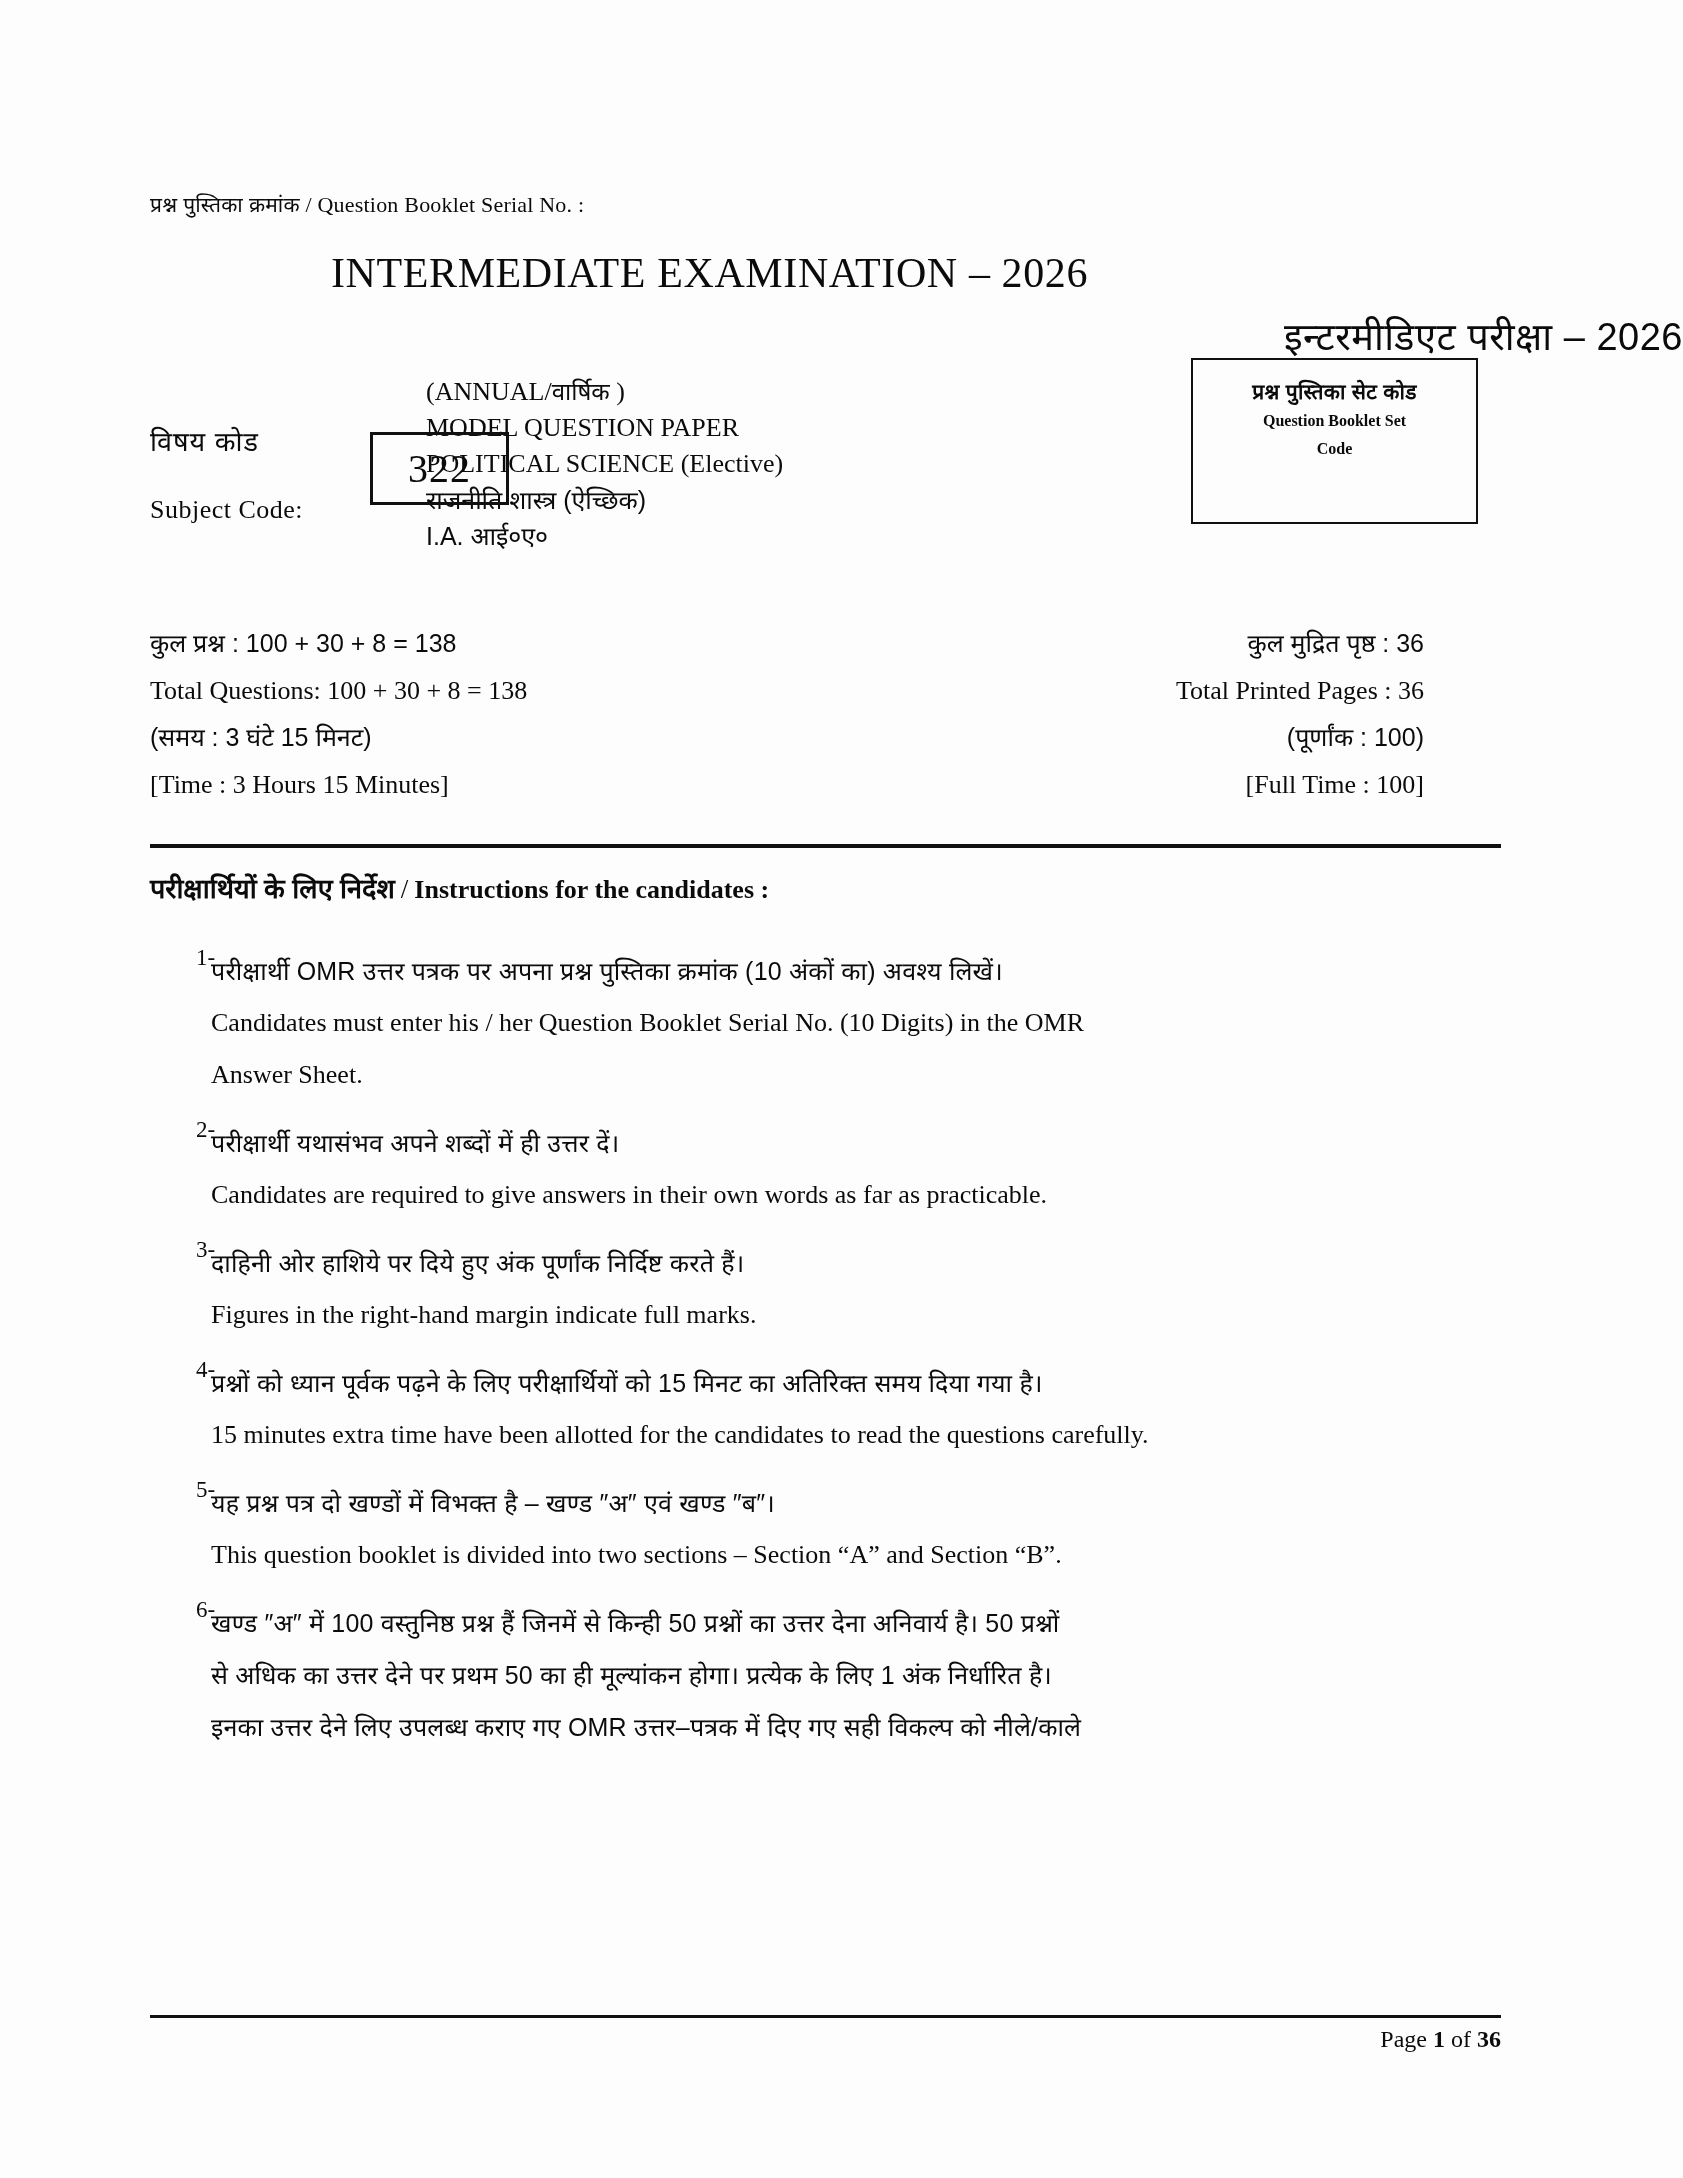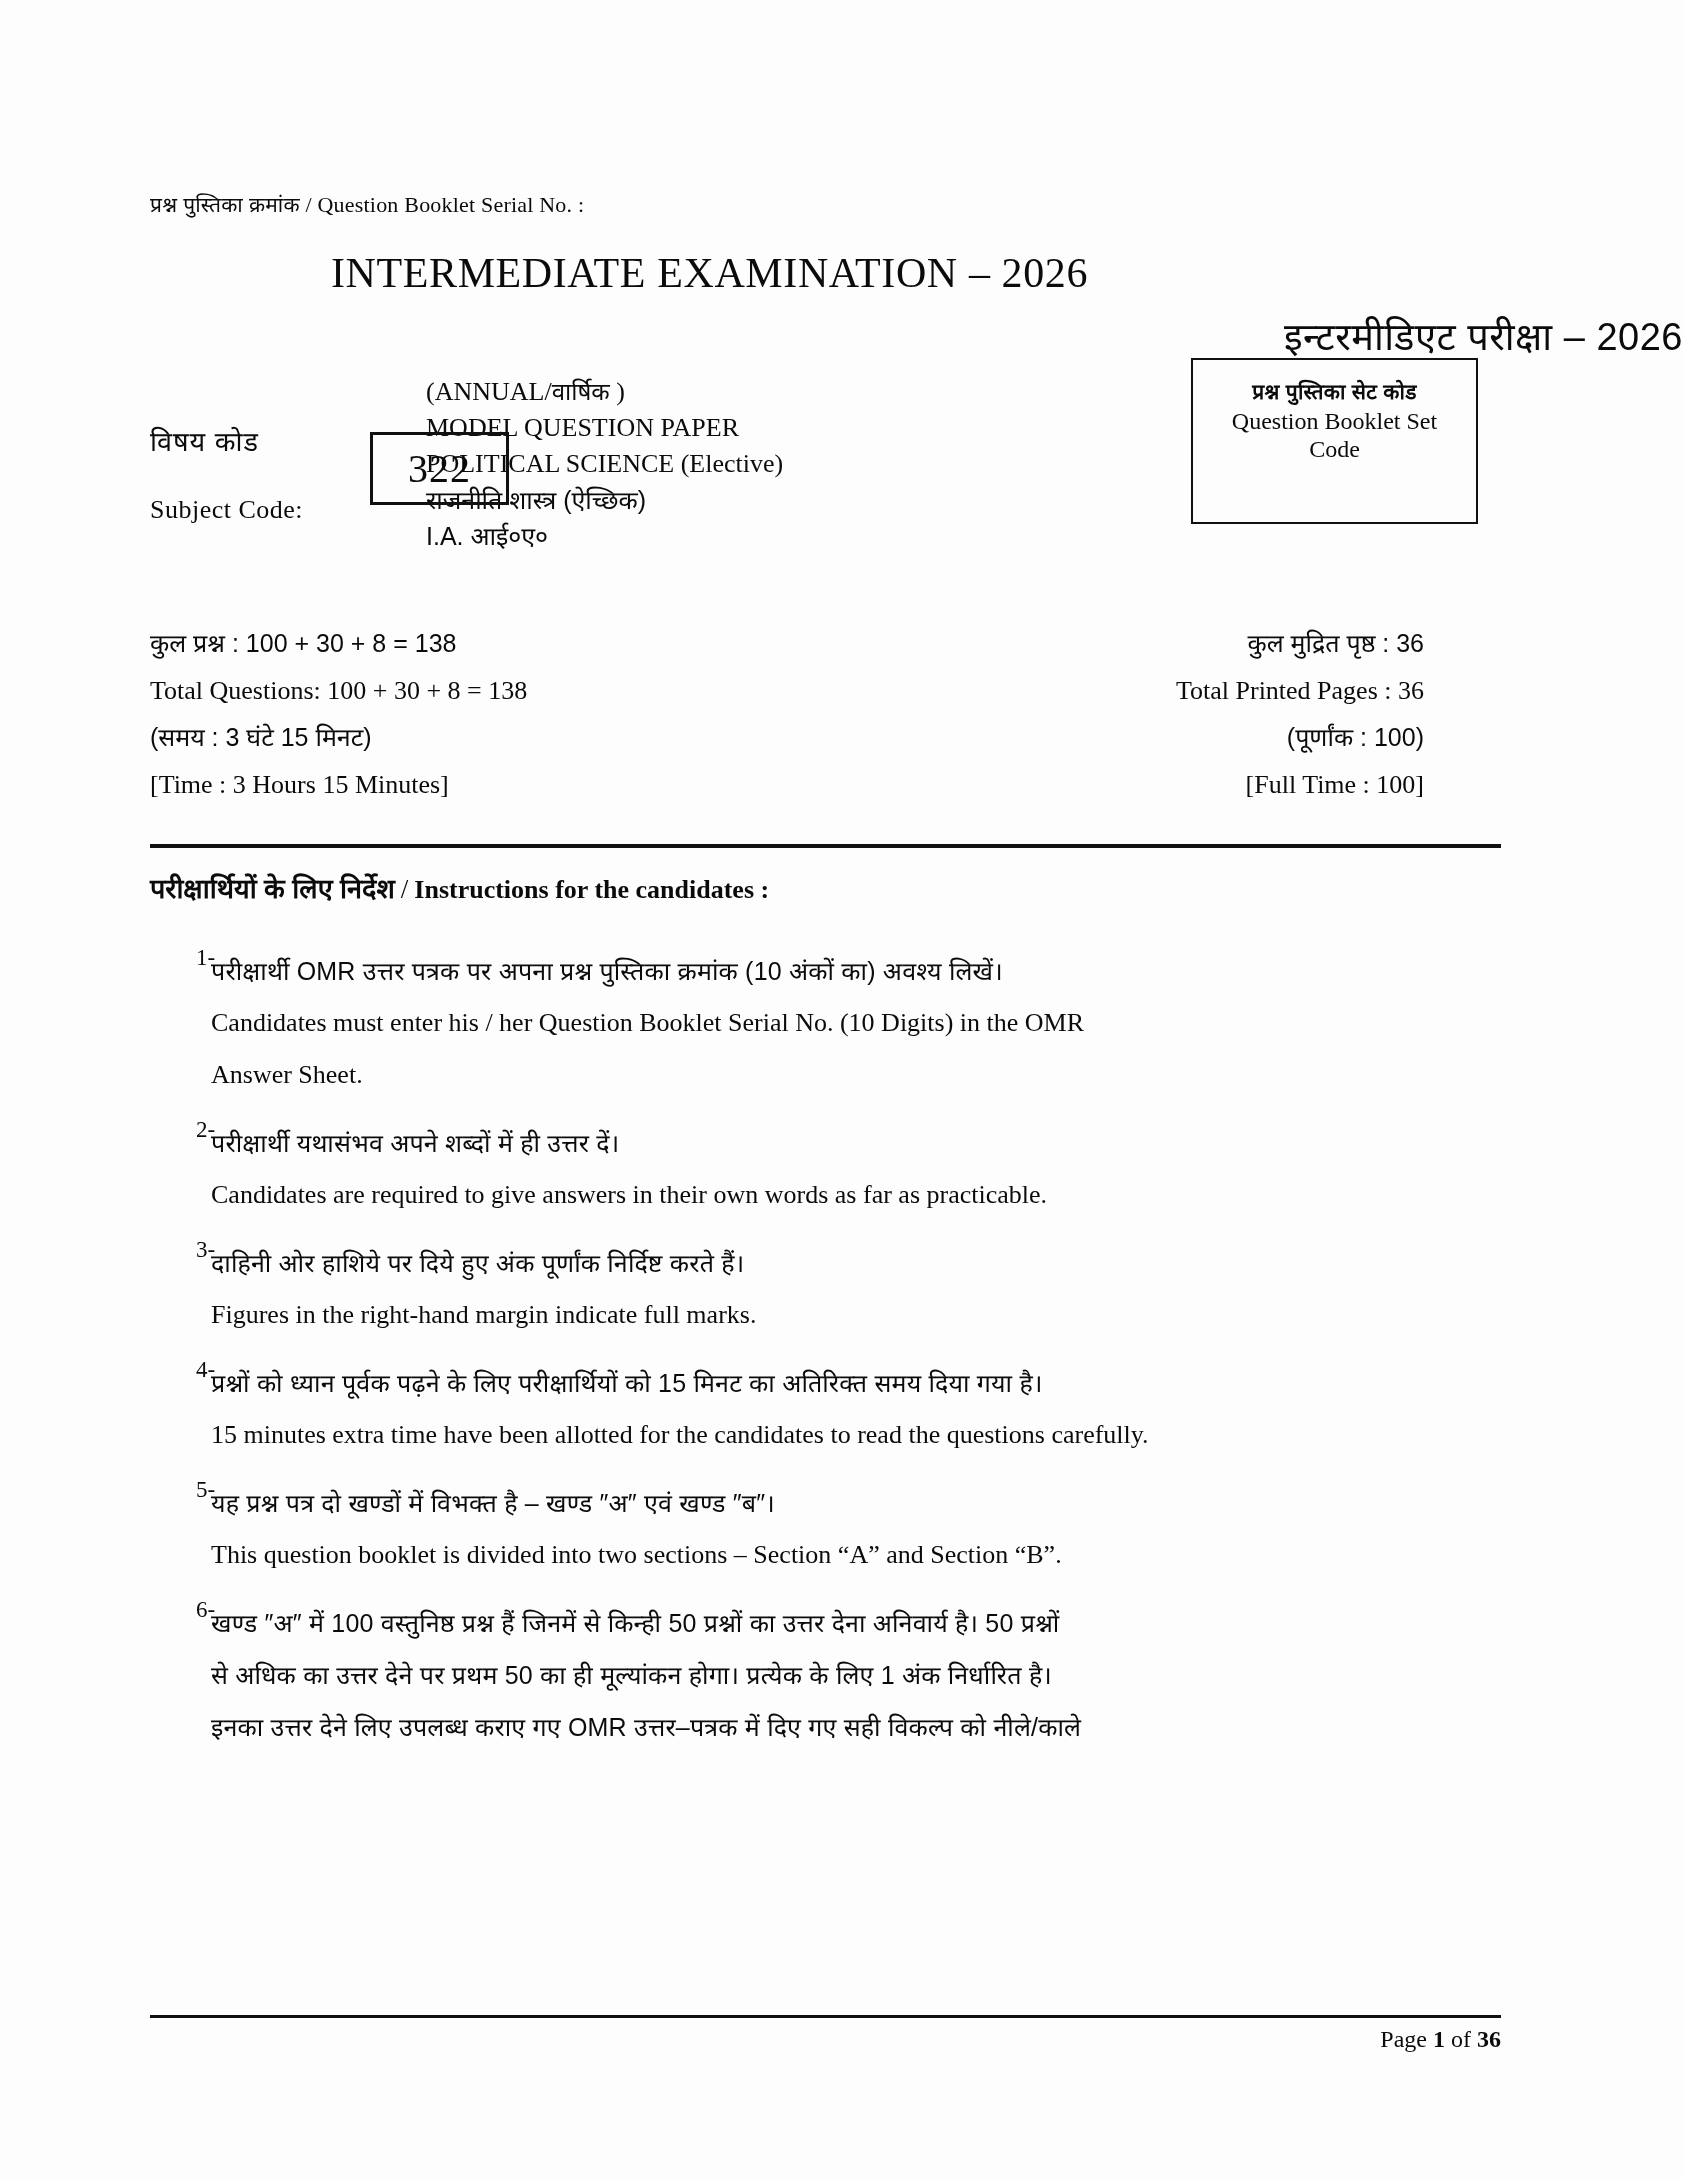--- a/index.html
+++ b/index.html
@@ -123,22 +123,22 @@
     text-align: center;
   }
   .setcode-box .hi {
     font-family: "Liberation Sans", "DejaVu Sans", sans-serif;
     font-size: 21px;
     font-weight: bold;
     line-height: 28px;
     letter-spacing: 0.3px;
   }
   .setcode-box .en {
-    font-size: 24px;
-    font-weight: normal;
+    font-size: 16px;
+    font-weight: bold;
     line-height: 26px;
     margin-top: 2px;
   }
 
   
   .stats-left {
     position: absolute;
     left: 150px;
     top: 620px;
     width: 693px;

